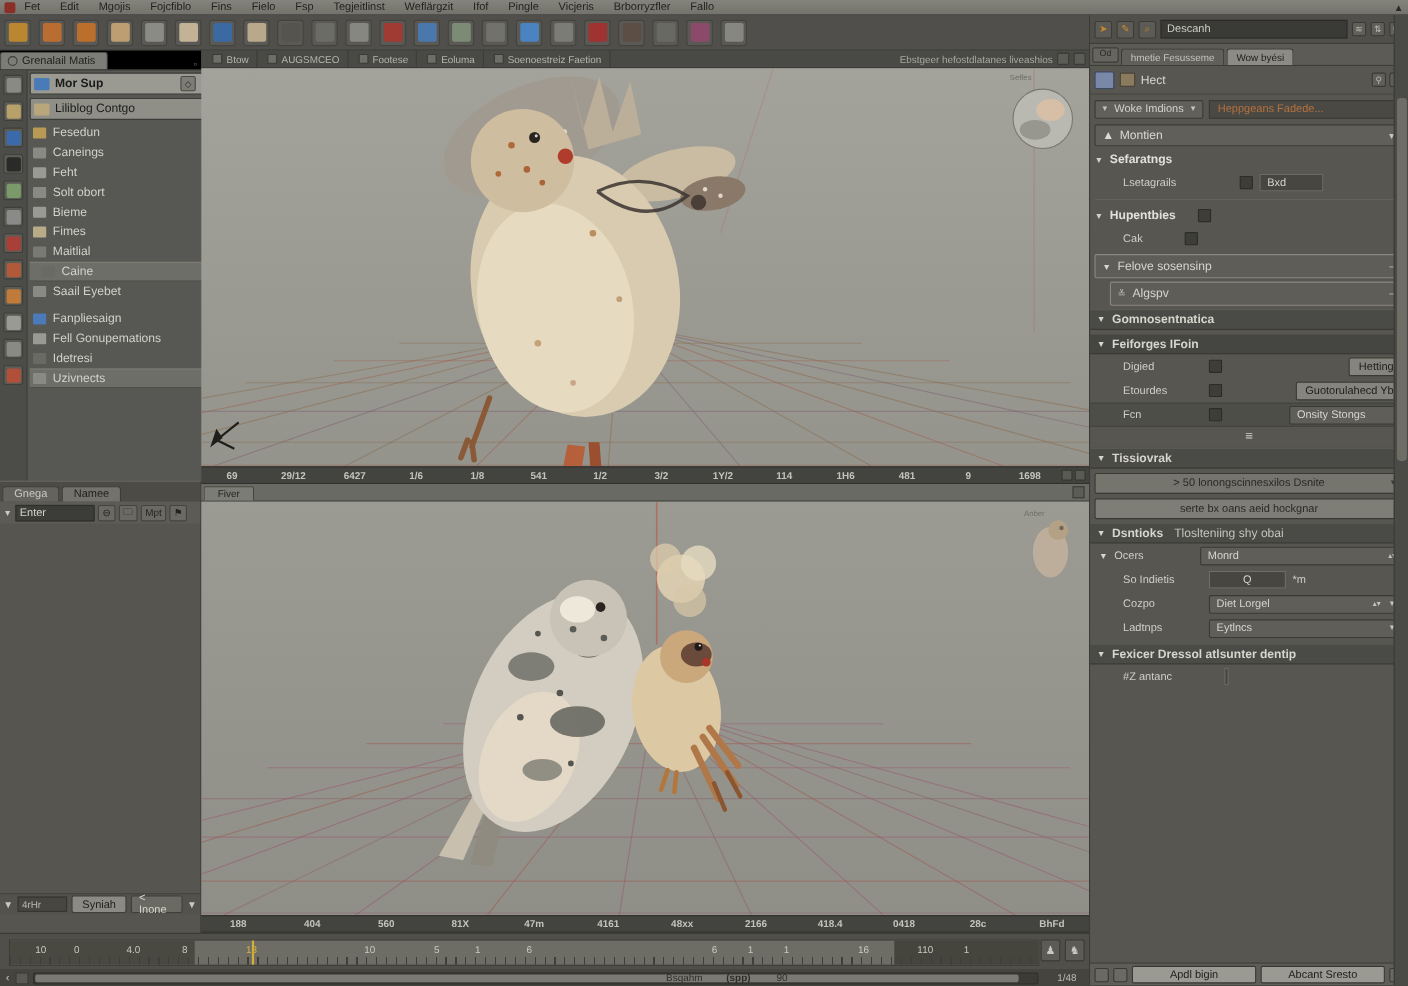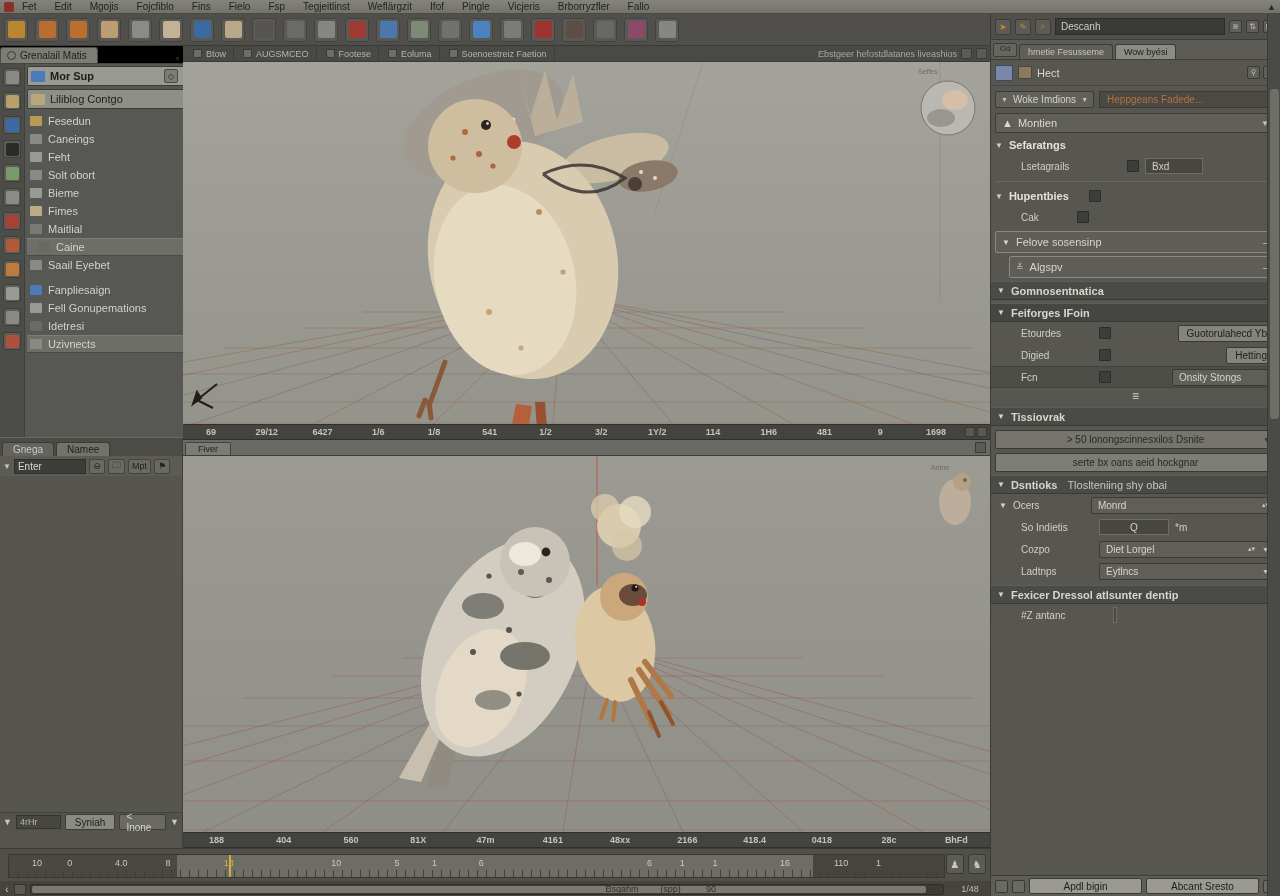--- a/index.html
+++ b/index.html
@@ -680,21 +680,21 @@
       <span class="tl-btn">♟</span>
       <span class="tl-btn">♞</span>
     </div>
     <div class="tl-scroll">
       <span class="tls-left">‹</span>
       <span class="tls-box"></span>
       <div class="tls-track">
         <div class="tls-thumb"></div>
         <div>
             <span class="tls-status" style="left: 63%;">Bsqahm</span>
-            <span class="tls-status" style="left: 69%;">(spp)</span>
+            <span class="tls-status" style="left: 69%; font-weight: bold;">(spp)</span>
             <span class="tls-status" style="left: 74%;">90</span>
           </div>
       </div>
       <span class="tls-page">1/48</span>
     </div>
   </div>
 
   <div class="rpanel">
     <div class="rp-search">
       <span class="rp-tool">➤</span>
@@ -772,28 +772,28 @@
       <div class="rp-strip">
         <span class="tri">▼</span>
         <span>Gomnosentnatica</span>
       </div>
       <div class="rp-strip" style="background:#454542">
         <span class="tri">▼</span>
         <span>Feiforges IFoin</span>
       </div>
 
       <div class="prop-row">
+        <span class="prop-label">Digied</span>
+        <span class="chk"></span>
+        <span class="rbtn">Hetting</span>
+      </div>
+      <div class="prop-row">
         <span class="prop-label">Etourdes</span>
         <span class="chk"></span>
         <span class="rbtn">Guotorulahecd Yb</span>
-      </div>
-      <div class="prop-row">
-        <span class="prop-label">Digied</span>
-        <span class="chk"></span>
-        <span class="rbtn">Hetting</span>
       </div>
       <div class="prop-row hl">
         <span class="prop-label">Fcn</span>
         <span class="chk"></span>
         <span class="rdrop" style="width:108px;margin-left:auto">
           <span>Onsity Stongs</span>
           <span class="tri">▼</span>
         </span>
       </div>
 

